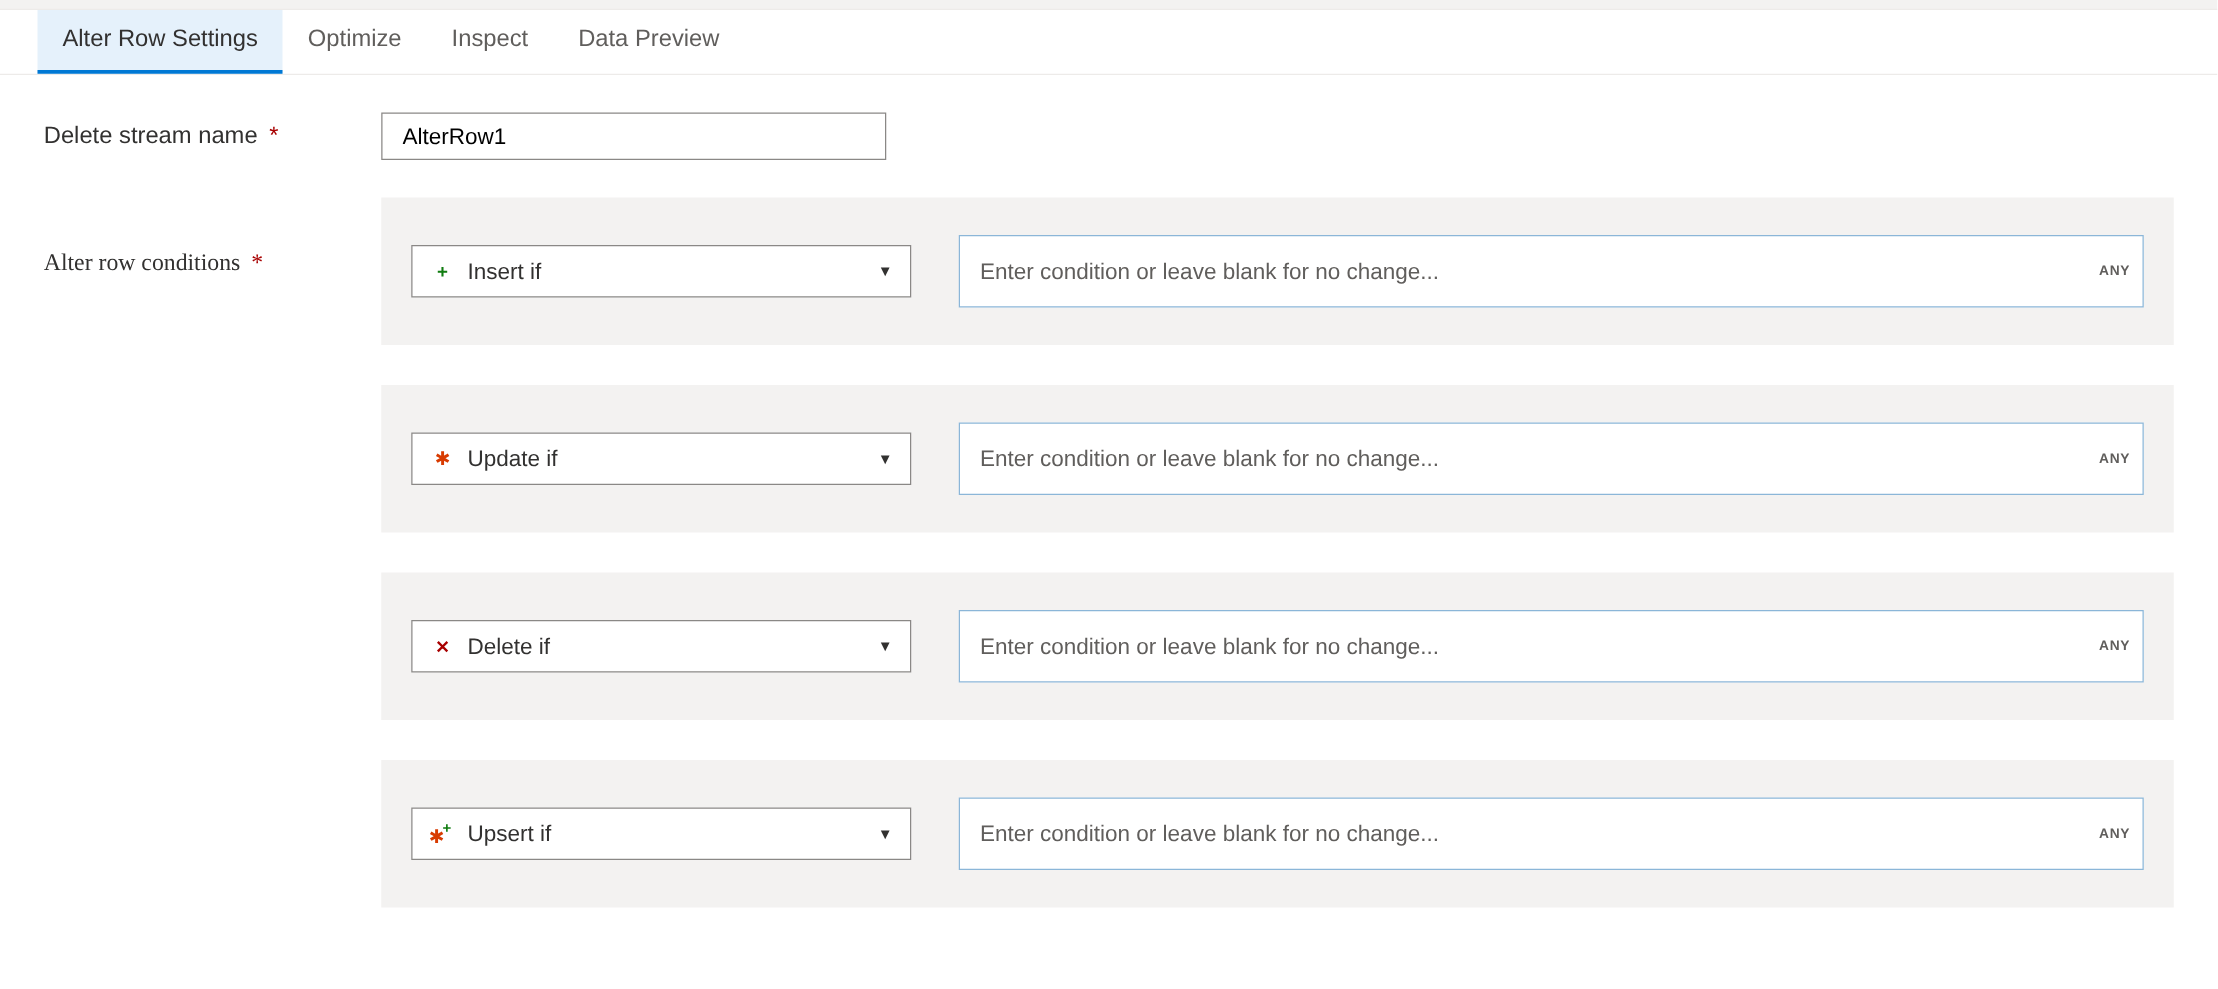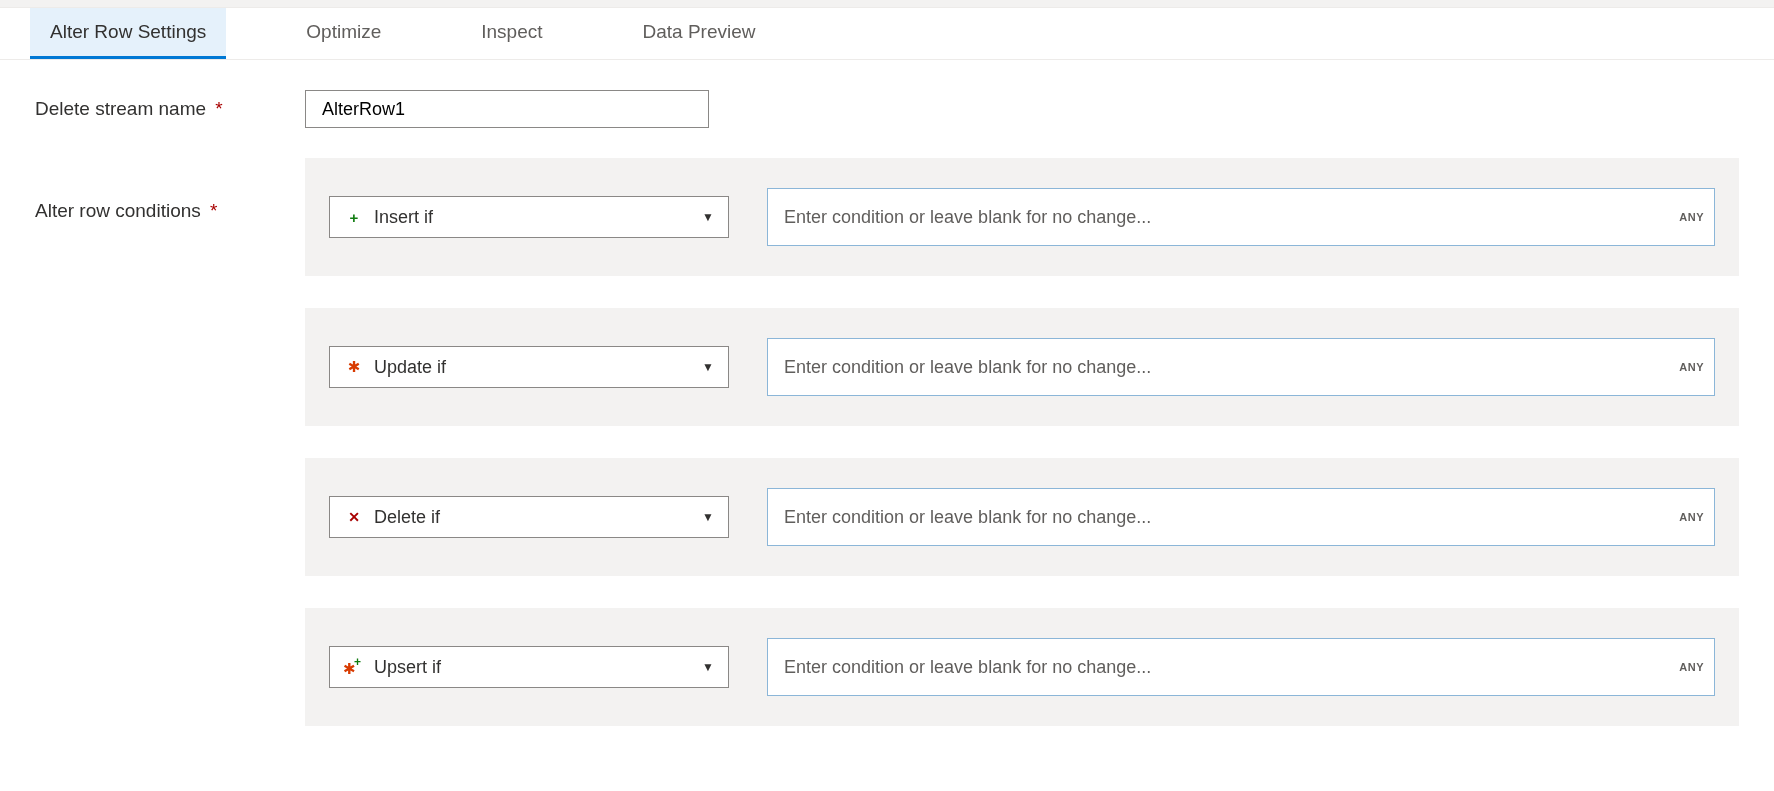--- a/index.html
+++ b/index.html
@@ -8,21 +8,20 @@
       font-size: 17px;
       color: #323130;
       background: #ffffff;
       width: 1774px;
     }
 
     .topbar { height: 8px; background: #f3f2f1; border-bottom: 1px solid #edebe9; }
 
     .tabs {
       display: flex;
-      gap: 60px;
       padding: 0 30px;
       border-bottom: 1px solid #edebe9;
       height: 52px;
       align-items: stretch;
     }
     .tab {
       display: flex;
       align-items: center;
       padding: 0 20px;
       font-size: 19px;
@@ -112,21 +111,21 @@
     }
 
     .icon-plus { color: #107c10; font-weight: 900; font-size: 15px; }
     .icon-star { color: #d83b01; font-size: 15px; }
     .icon-x { color: #a80000; font-size: 14px; font-weight: 600; }
     .icon-upsert { position: relative; width: 18px; height: 18px; }
     .icon-upsert .u-star { color: #d83b01; font-size: 15px; position: absolute; left: -2px; top: 2px; }
     .icon-upsert .u-plus { color: #107c10; font-size: 12px; font-weight: 900; position: absolute; left: 9px; top: -3px; }
 
     .conditions-outer { display: flex; align-items: flex-start; }
-    .conditions-outer .label { padding-top: 42px; }
+    .conditions-outer .label { padding-top: 42px; font-family: Liberation Serif, serif; }
   </style>
 </head>
 <body>
 
 <div class="topbar"></div>
 
 <div class="tabs">
   <div class="tab active">Alter Row Settings</div>
   <div class="tab">Optimize</div>
   <div class="tab">Inspect</div>

